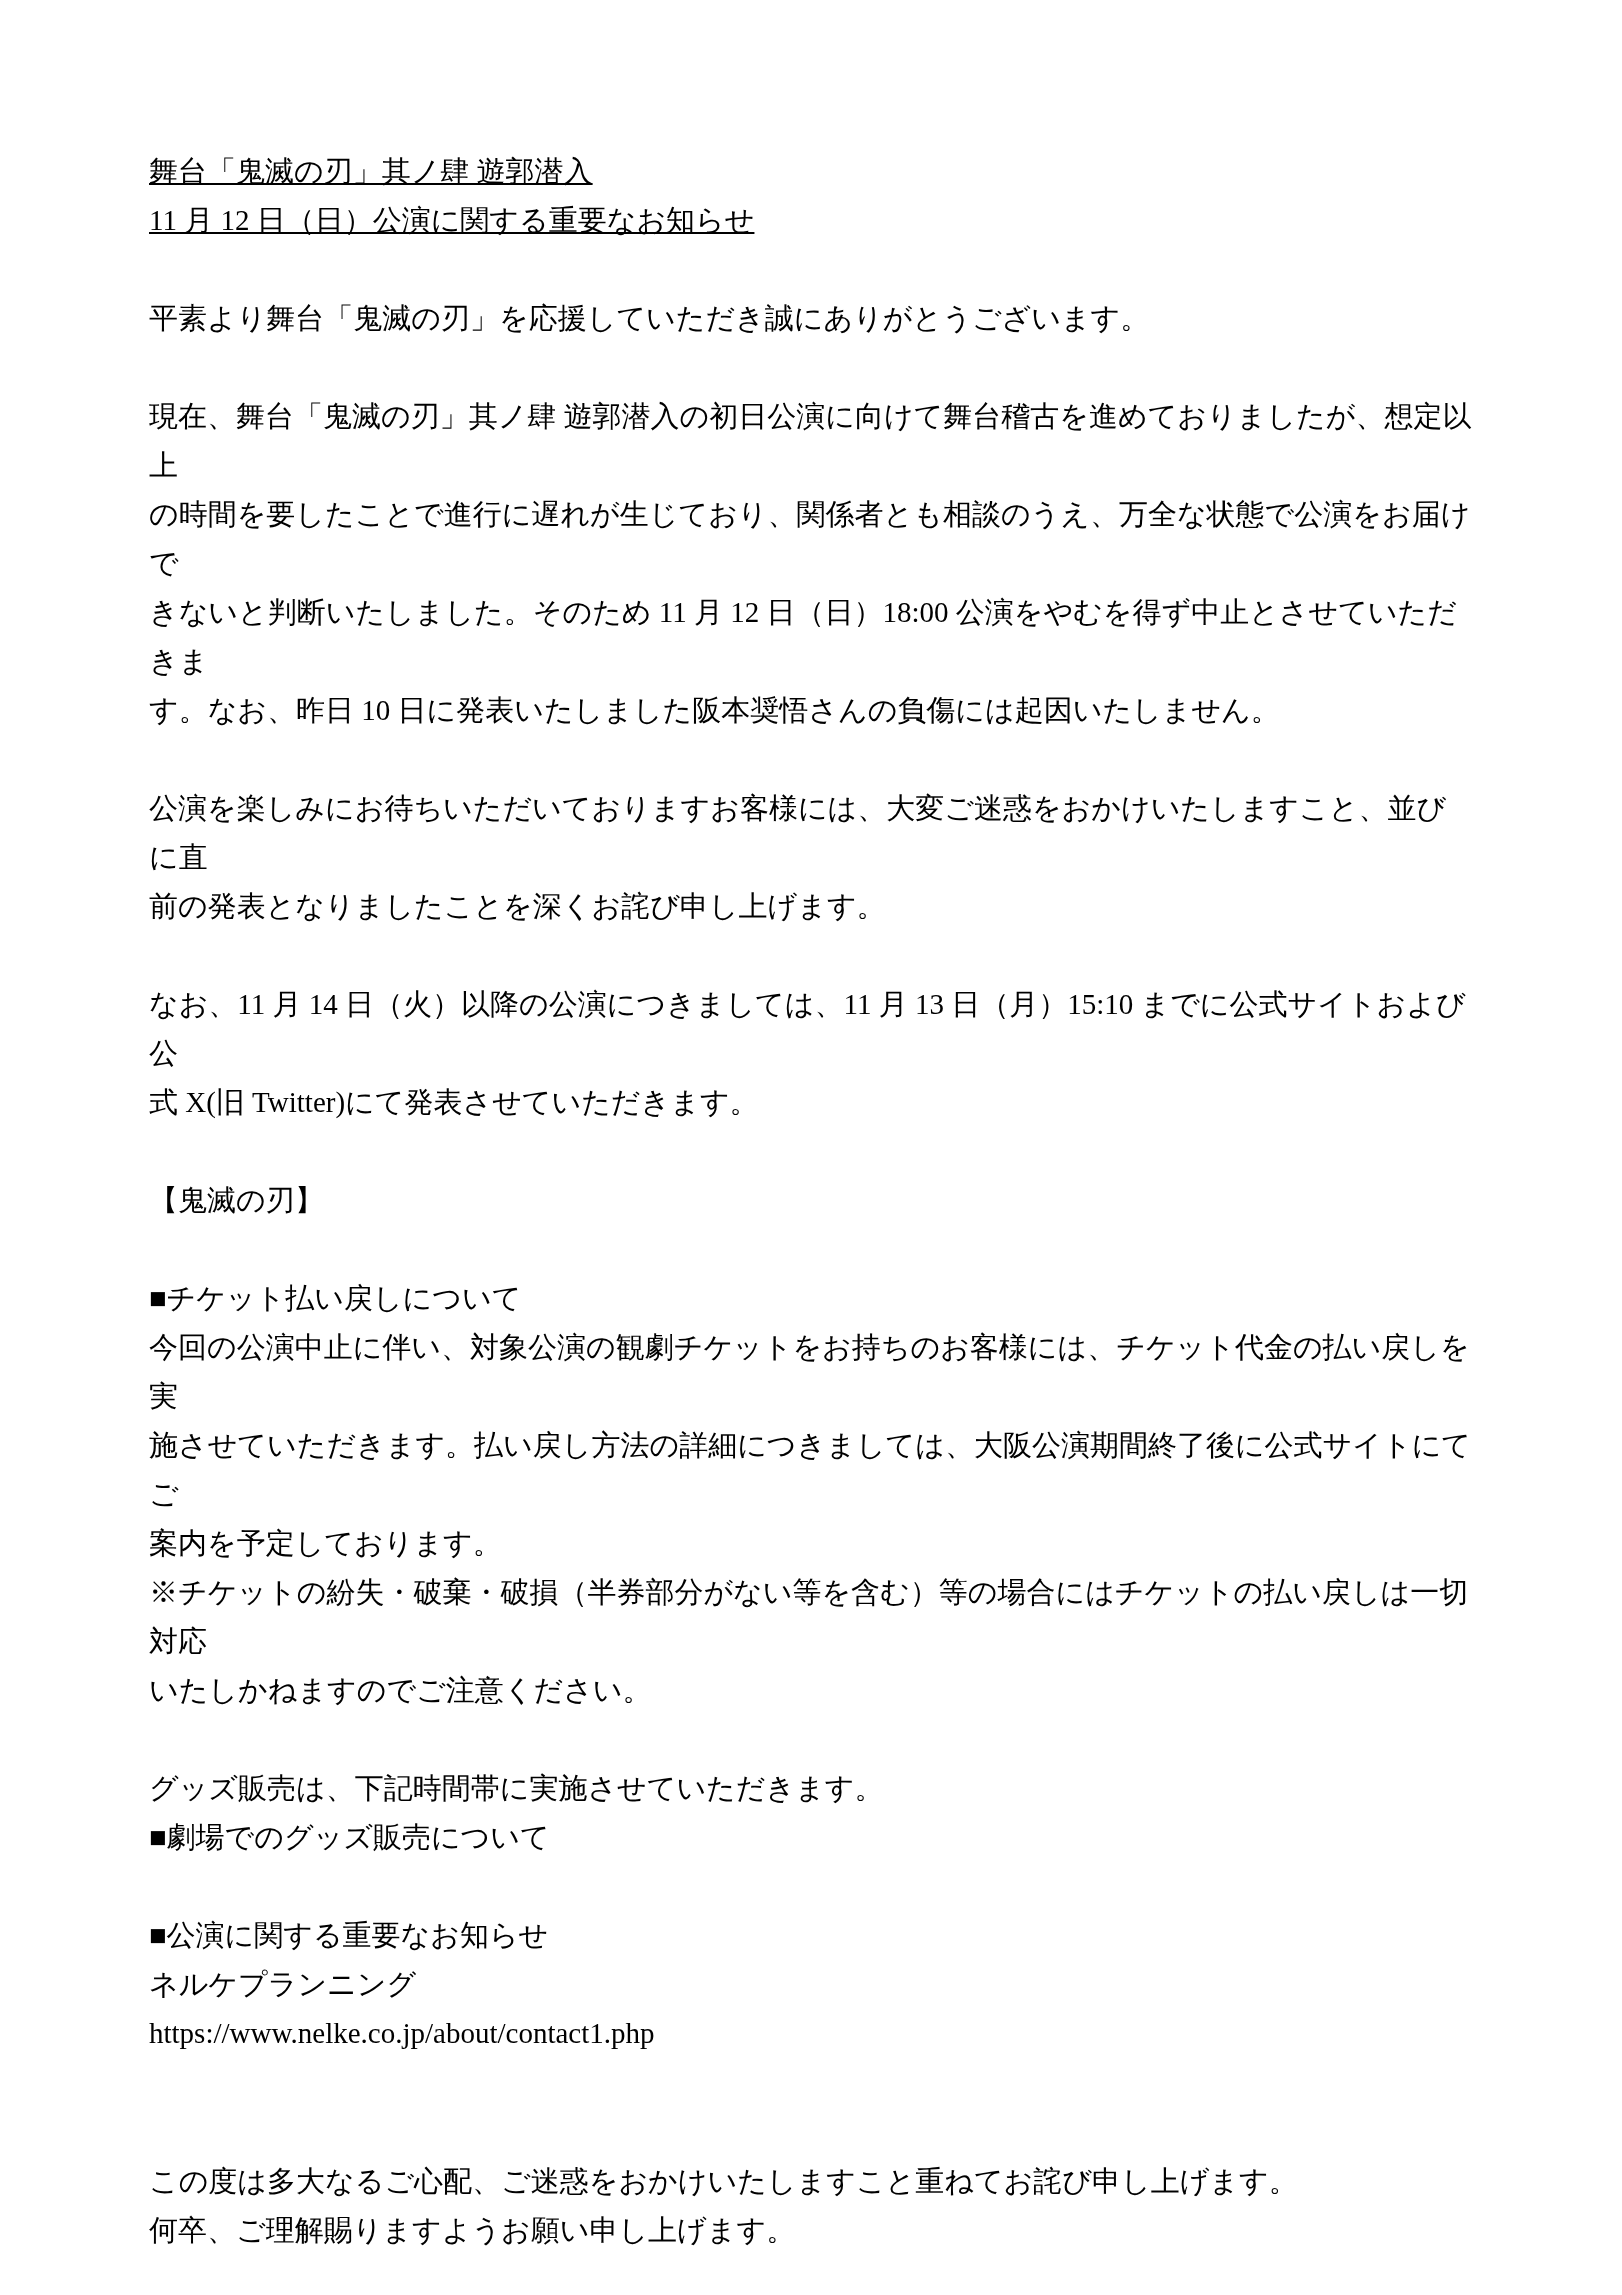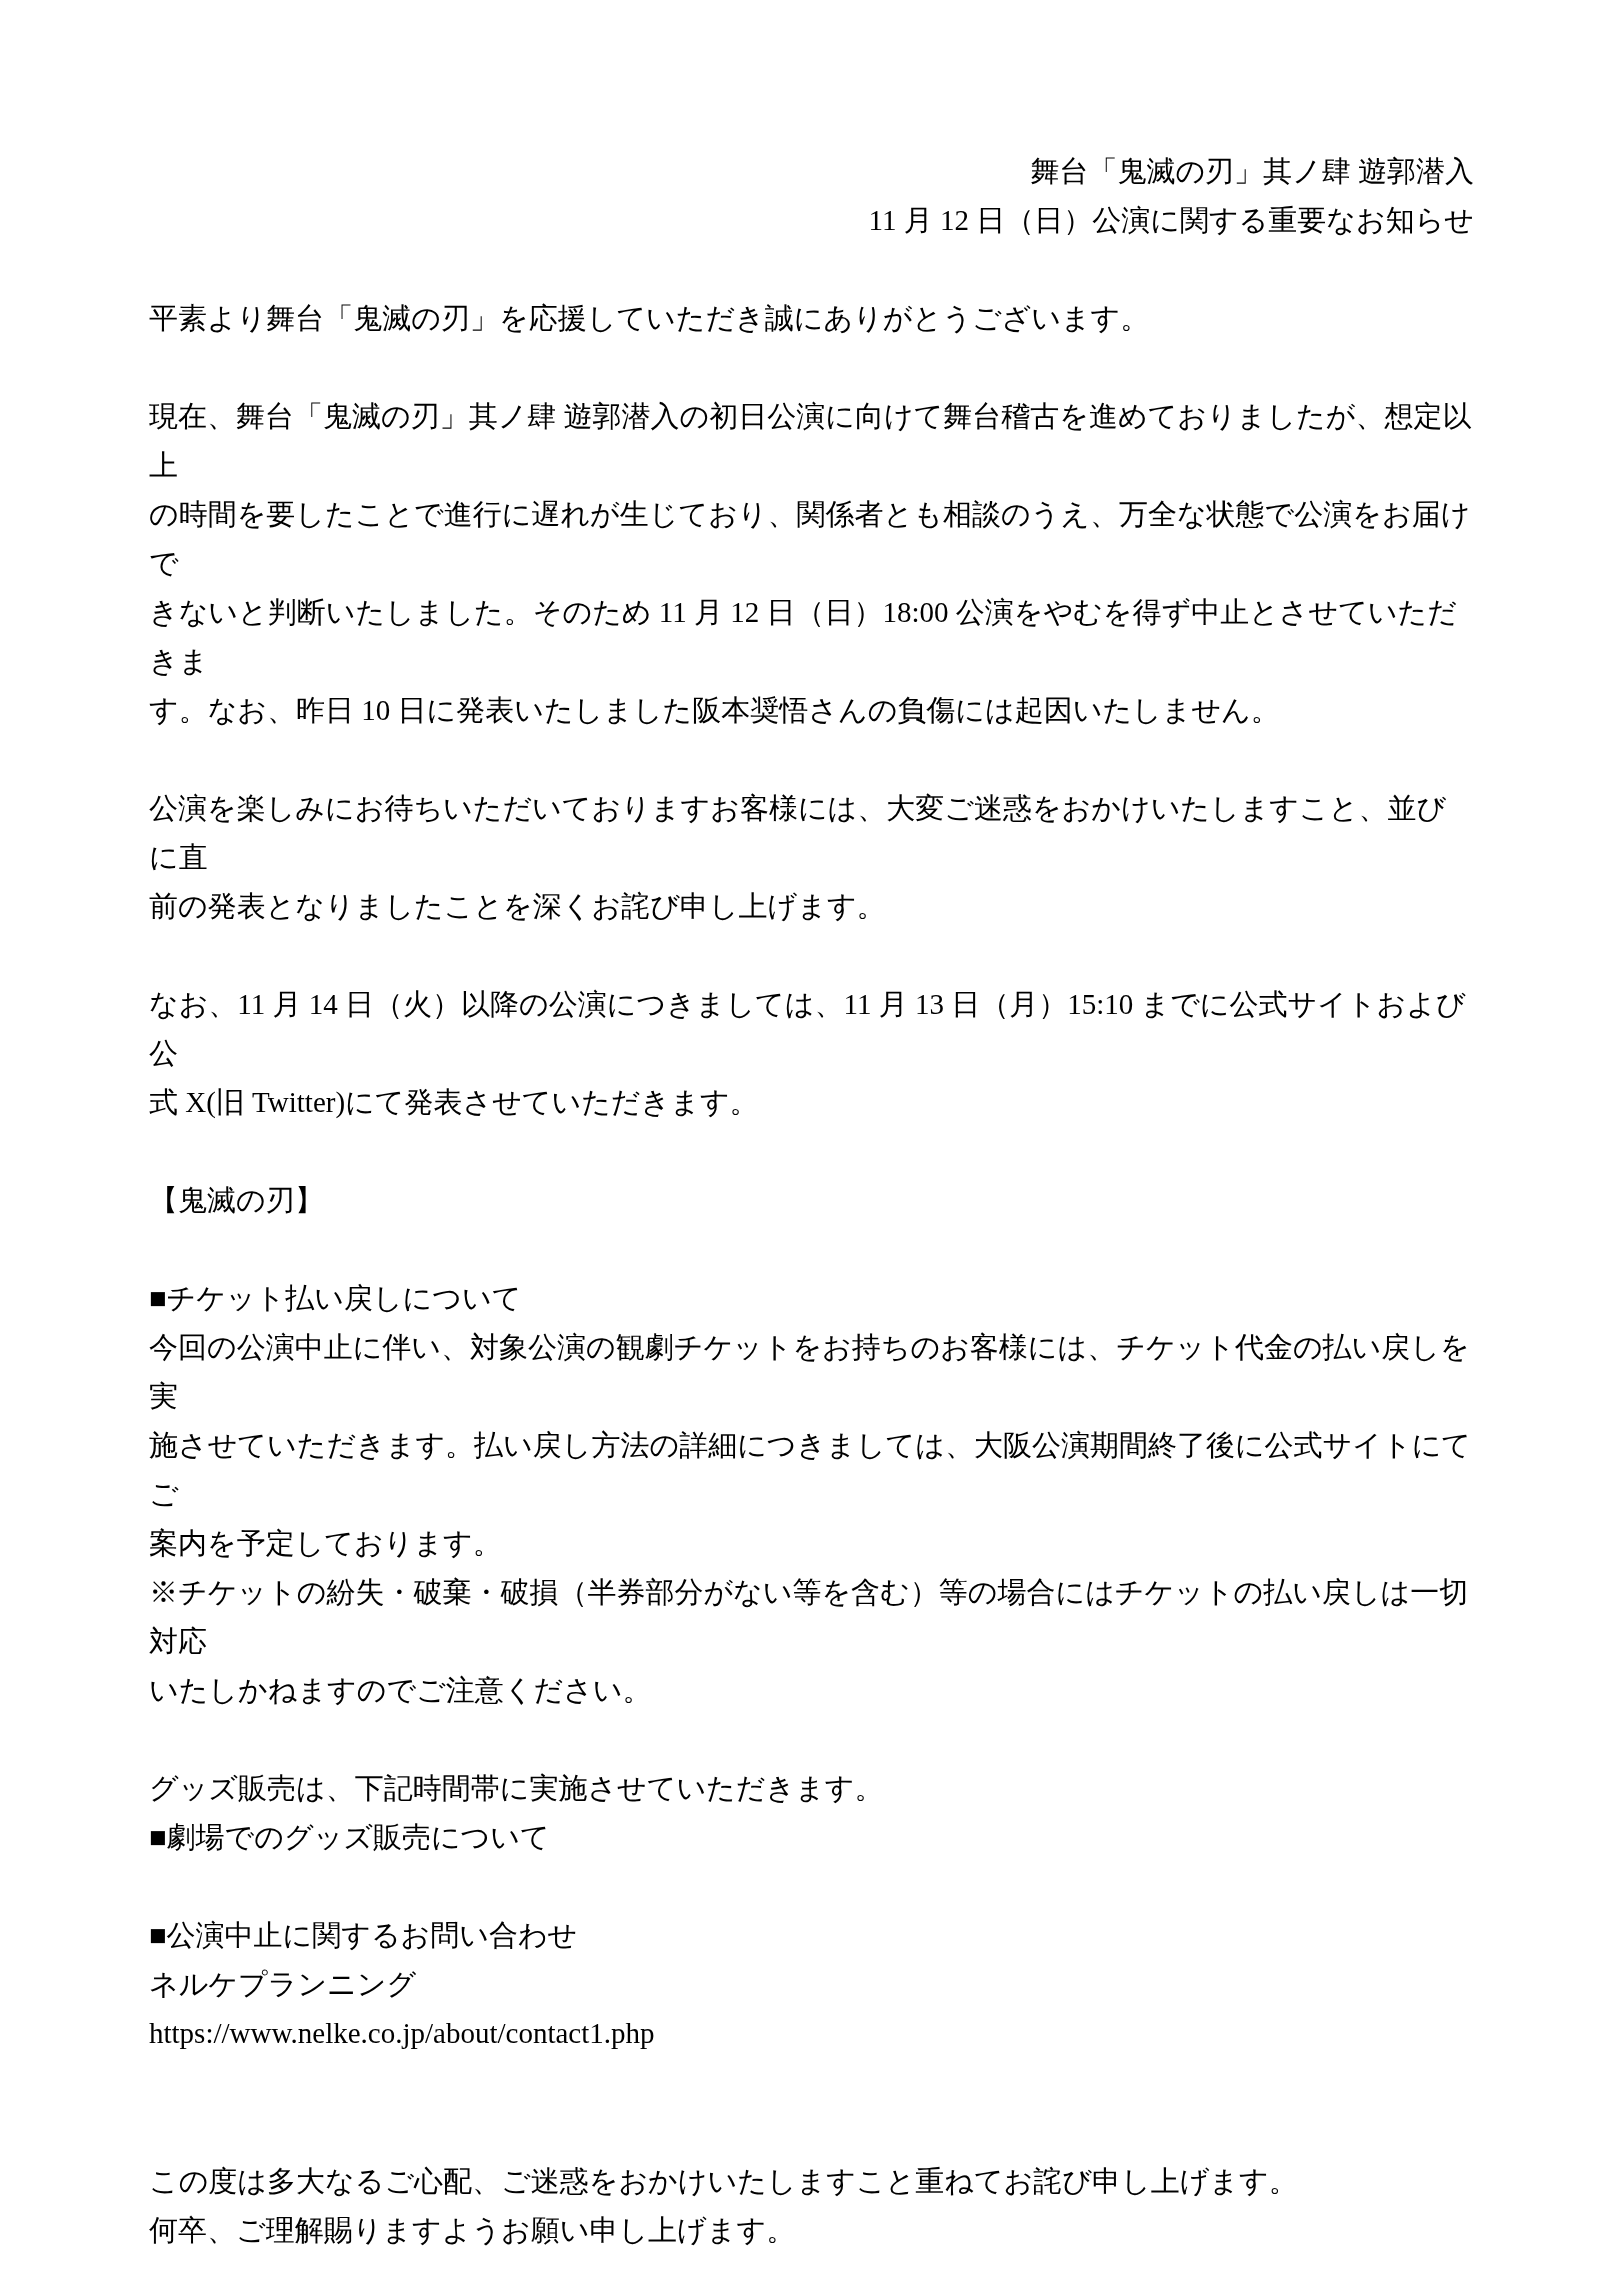--- a/index.html
+++ b/index.html
@@ -17,21 +17,21 @@
     font-size: 29px;
     line-height: 49px;
   }
   .content {
     position: absolute;
     left: 149px;
     top: 147px;
     width: 1325px;
   }
   .lines { white-space: pre-line; }
-  .center { text-align: right; }
+  .center { text-align: left; text-decoration: underline; }
   .blank  { height: 49px; }
   .blank2 { height: 99px; }
   .line   { min-height: 49px; }
 </style>
 </head>
 <body>
 
 <div class="page">
   <div class="content">
 
@@ -72,21 +72,21 @@
 ※チケットの紛失・破棄・破損（半券部分がない等を含む）等の場合にはチケットの払い戻しは一切対応
 いたしかねますのでご注意ください。</div>
 
     <div class="blank"></div>
 
     <div class="line">グッズ販売は、下記時間帯に実施させていただきます。</div>
     <div class="line">■劇場でのグッズ販売について</div>
 
     <div class="blank"></div>
 
-    <div class="line">■公演中止に関するお問い合わせ</div>
+    <div class="line">■公演に関する重要なお知らせ</div>
     <div class="line">ネルケプランニング</div>
     <div class="line">https://www.nelke.co.jp/about/contact1.php</div>
 
     <div class="blank2"></div>
 
     <div class="lines">この度は多大なるご心配、ご迷惑をおかけいたしますこと重ねてお詫び申し上げます。
 何卒、ご理解賜りますようお願い申し上げます。</div>
 
   </div>
 </div>

